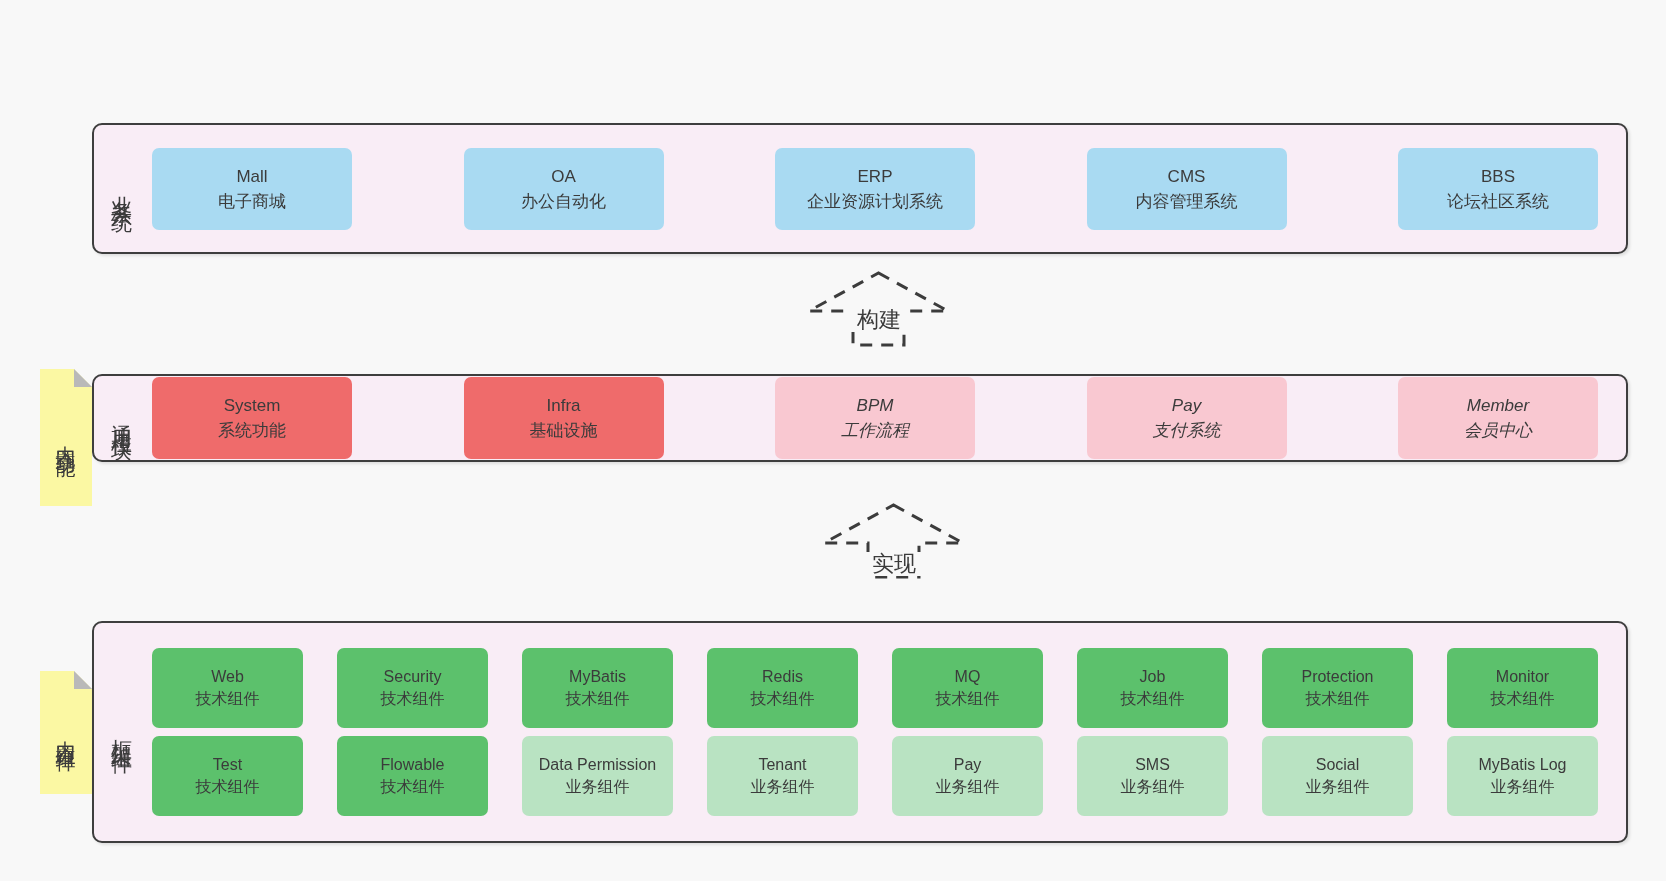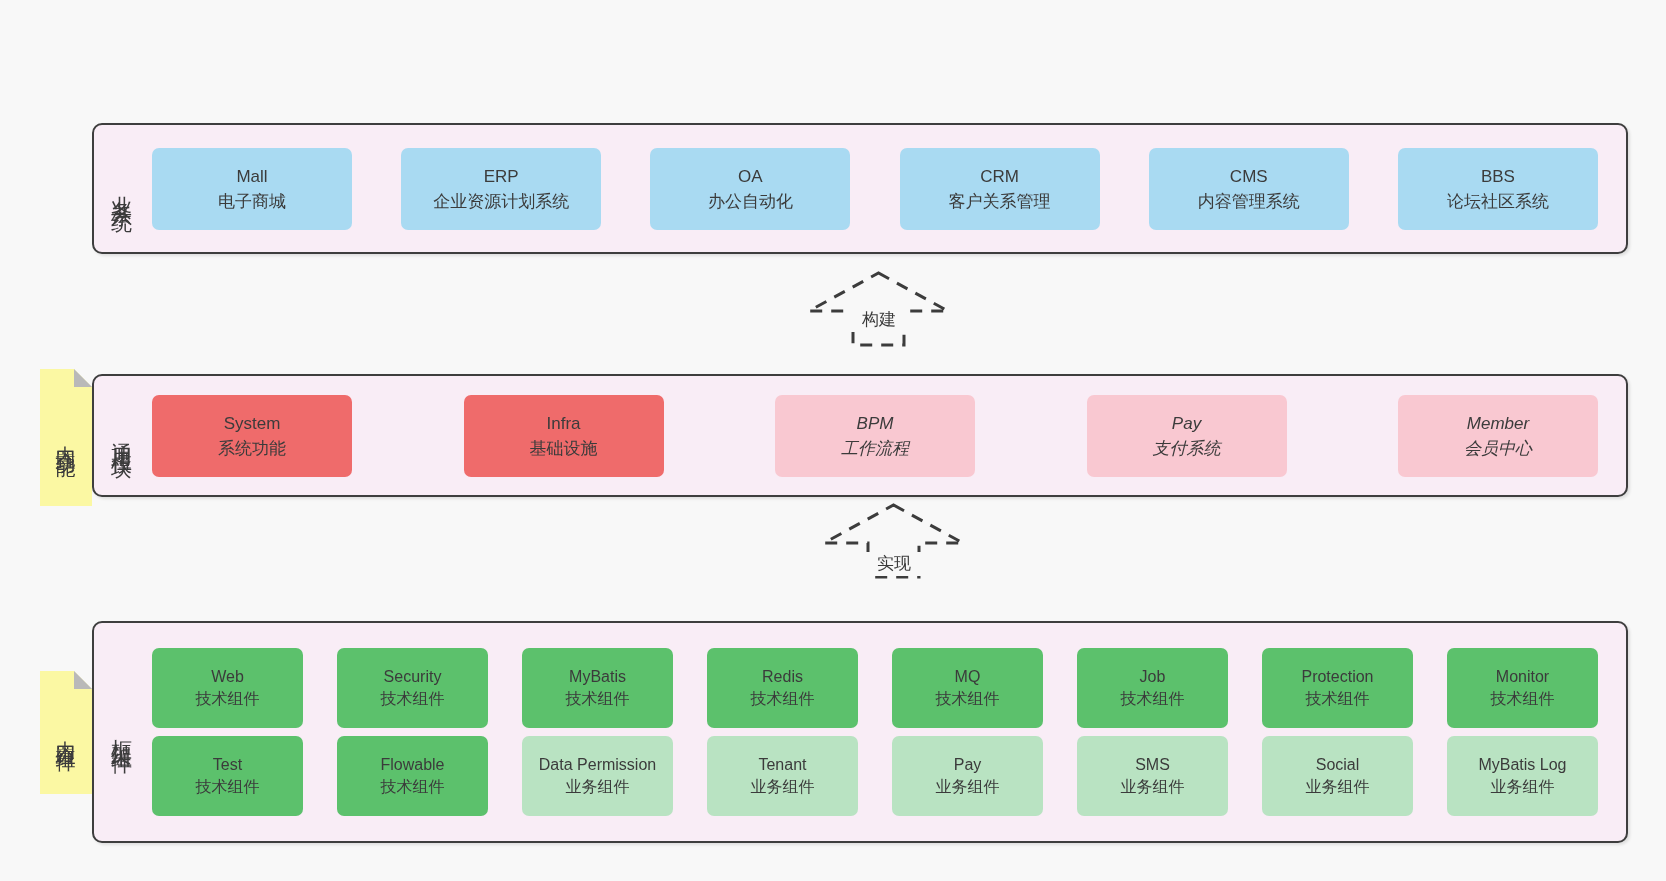--- a/index.html
+++ b/index.html
@@ -3,21 +3,21 @@
 <meta charset="utf-8">
 <style>
   html,body{margin:0;padding:0;background:#f8f8f8;font-family:"Liberation Sans",sans-serif;}
   .canvas{position:relative;width:1666px;height:881px;background:#f8f8f8;overflow:hidden;color:#3b3b3b;}
 
   
   .layer{position:absolute;left:92px;width:1536px;background:#f9edf6;border:2px solid #3e3e3e;
          border-radius:10px;box-sizing:border-box;box-shadow:2px 2px 3px rgba(0,0,0,0.10);
          display:flex;align-items:center;padding-left:58px;padding-right:28px;}
   .layer-1{top:123px;height:131px;}
-  .layer-2{top:374px;height:123px;}
+  .layer-2{top:374px;height:88px;}
   .layer-3{top:621px;height:222px;}
 
   .layer-label{position:absolute;left:0;top:0;bottom:0;width:56px;display:flex;
                align-items:center;justify-content:center;}
   .vtext{writing-mode:vertical-rl;text-orientation:upright;font-size:21px;line-height:1;
          letter-spacing:5px;color:#3b3b3b;white-space:nowrap;}
 
   .boxes{flex:1;display:flex;justify-content:space-between;align-items:center;}
   .grid2{flex:1;display:flex;flex-direction:column;gap:8px;}
 
@@ -44,21 +44,21 @@
   .sticky-2{top:671px;height:123px;}
   .fold{position:absolute;top:0;right:0;width:18px;height:18px;background:#b9b9b9;
         clip-path:polygon(0 0,100% 100%,0 100%);}
 
   
   .arrow{position:absolute;width:143px;height:76px;}
   .arrow-1{left:807px;top:271px;}
   .arrow-2{left:822px;top:503px;}
   .arrow polygon{fill:none;stroke:#3c3c3c;stroke-width:3;stroke-dasharray:12 9;}
   .arrow-label{position:absolute;width:56px;height:24px;line-height:24px;text-align:center;
-               font-size:17px;background:#f8f8f8;color:#3b3b3b;}
+               font-size:22px;background:#f8f8f8;color:#3b3b3b;}
   .arrow-label-1{left:851px;top:308px;}
   .arrow-label-2{left:866px;top:552px;}
 </style>
 </head>
 <body>
 
 <div class="canvas">
 
   <div class="sticky sticky-1">
     <span class="vtext">内置功能</span>
@@ -73,30 +73,26 @@
   <section class="layer layer-1">
     <div class="layer-label">
       <span class="vtext">业务系统</span>
     </div>
     <div class="boxes">
       <div class="box blue w200">
         <div class="en">Mall</div>
         <div class="zh">电子商城</div>
       </div>
       <div class="box blue w200">
+        <div class="en">OA</div>
+        <div class="zh">办公自动化</div>
+      </div>
+      <div class="box blue w200">
         <div class="en">ERP</div>
         <div class="zh">企业资源计划系统</div>
-      </div>
-      <div class="box blue w200">
-        <div class="en">OA</div>
-        <div class="zh">办公自动化</div>
-      </div>
-      <div class="box blue w200">
-        <div class="en">CRM</div>
-        <div class="zh">客户关系管理</div>
       </div>
       <div class="box blue w200">
         <div class="en">CMS</div>
         <div class="zh">内容管理系统</div>
       </div>
       <div class="box blue w200">
         <div class="en">BBS</div>
         <div class="zh">论坛社区系统</div>
       </div>
     </div>

